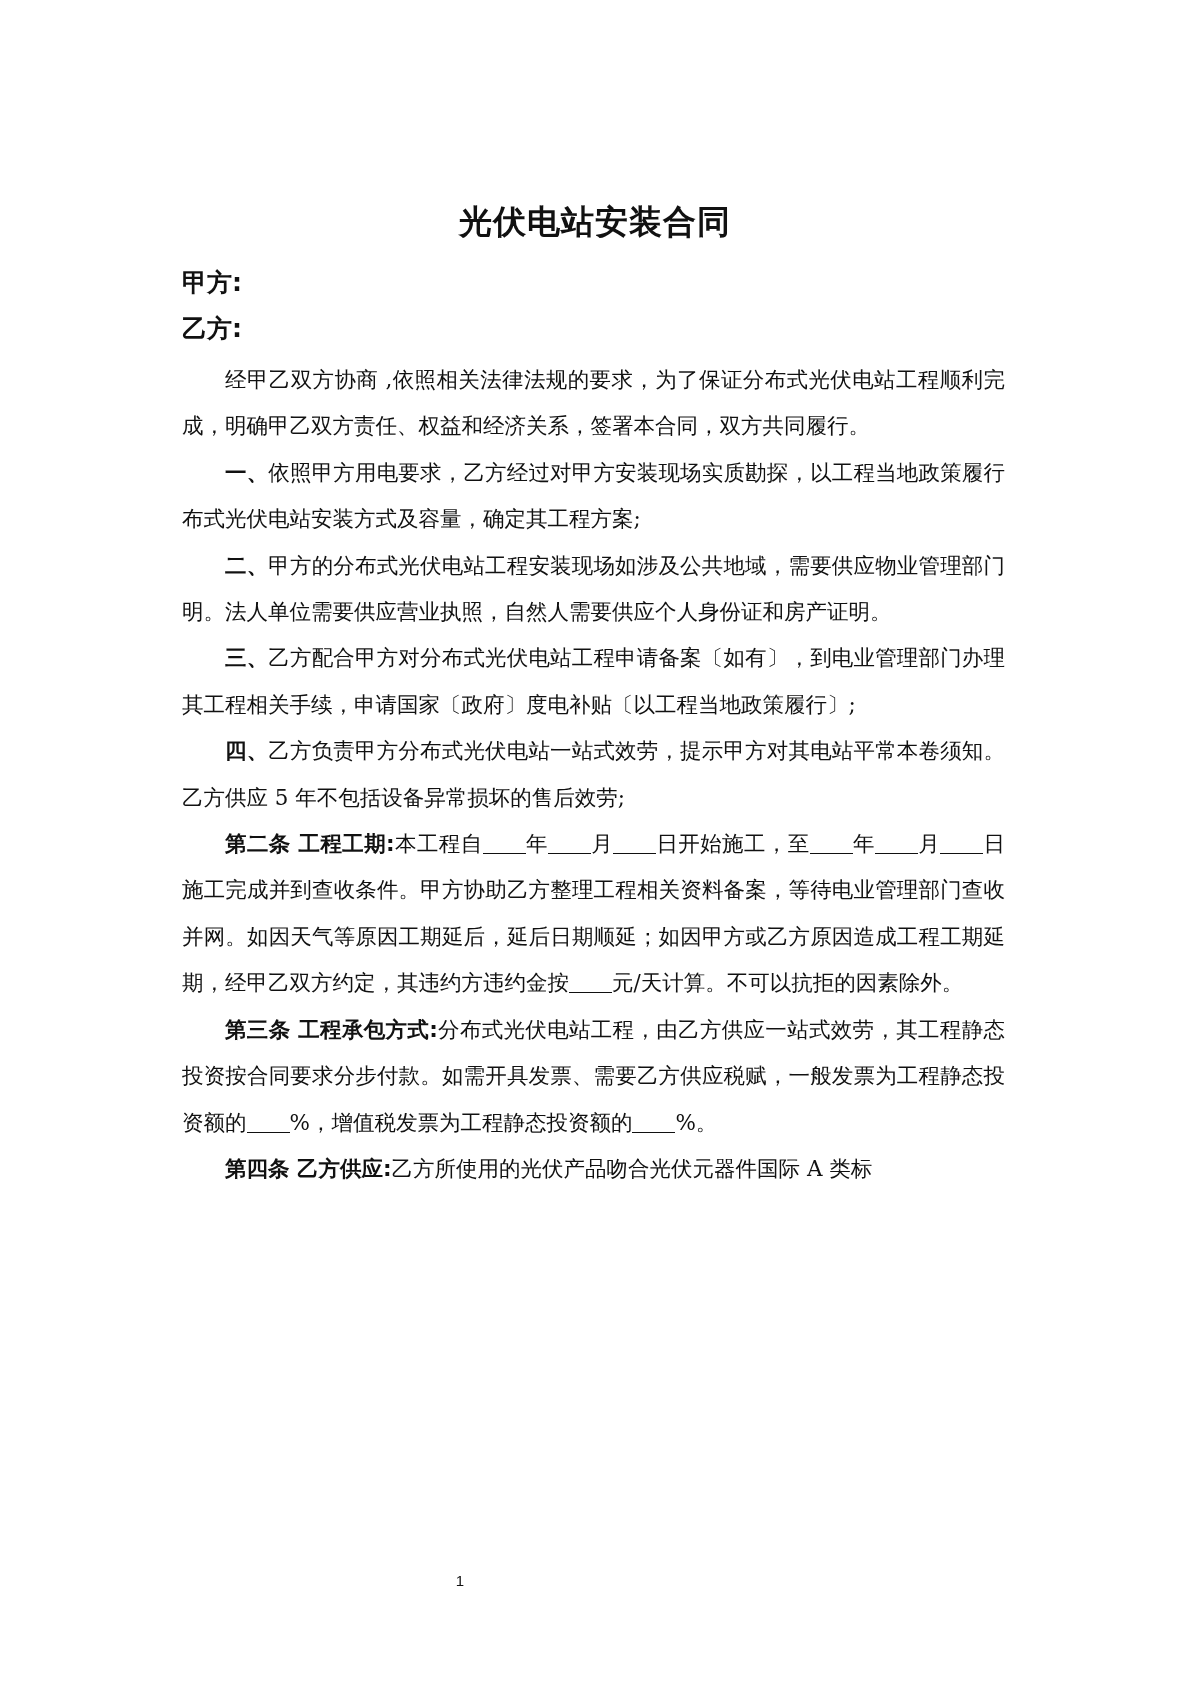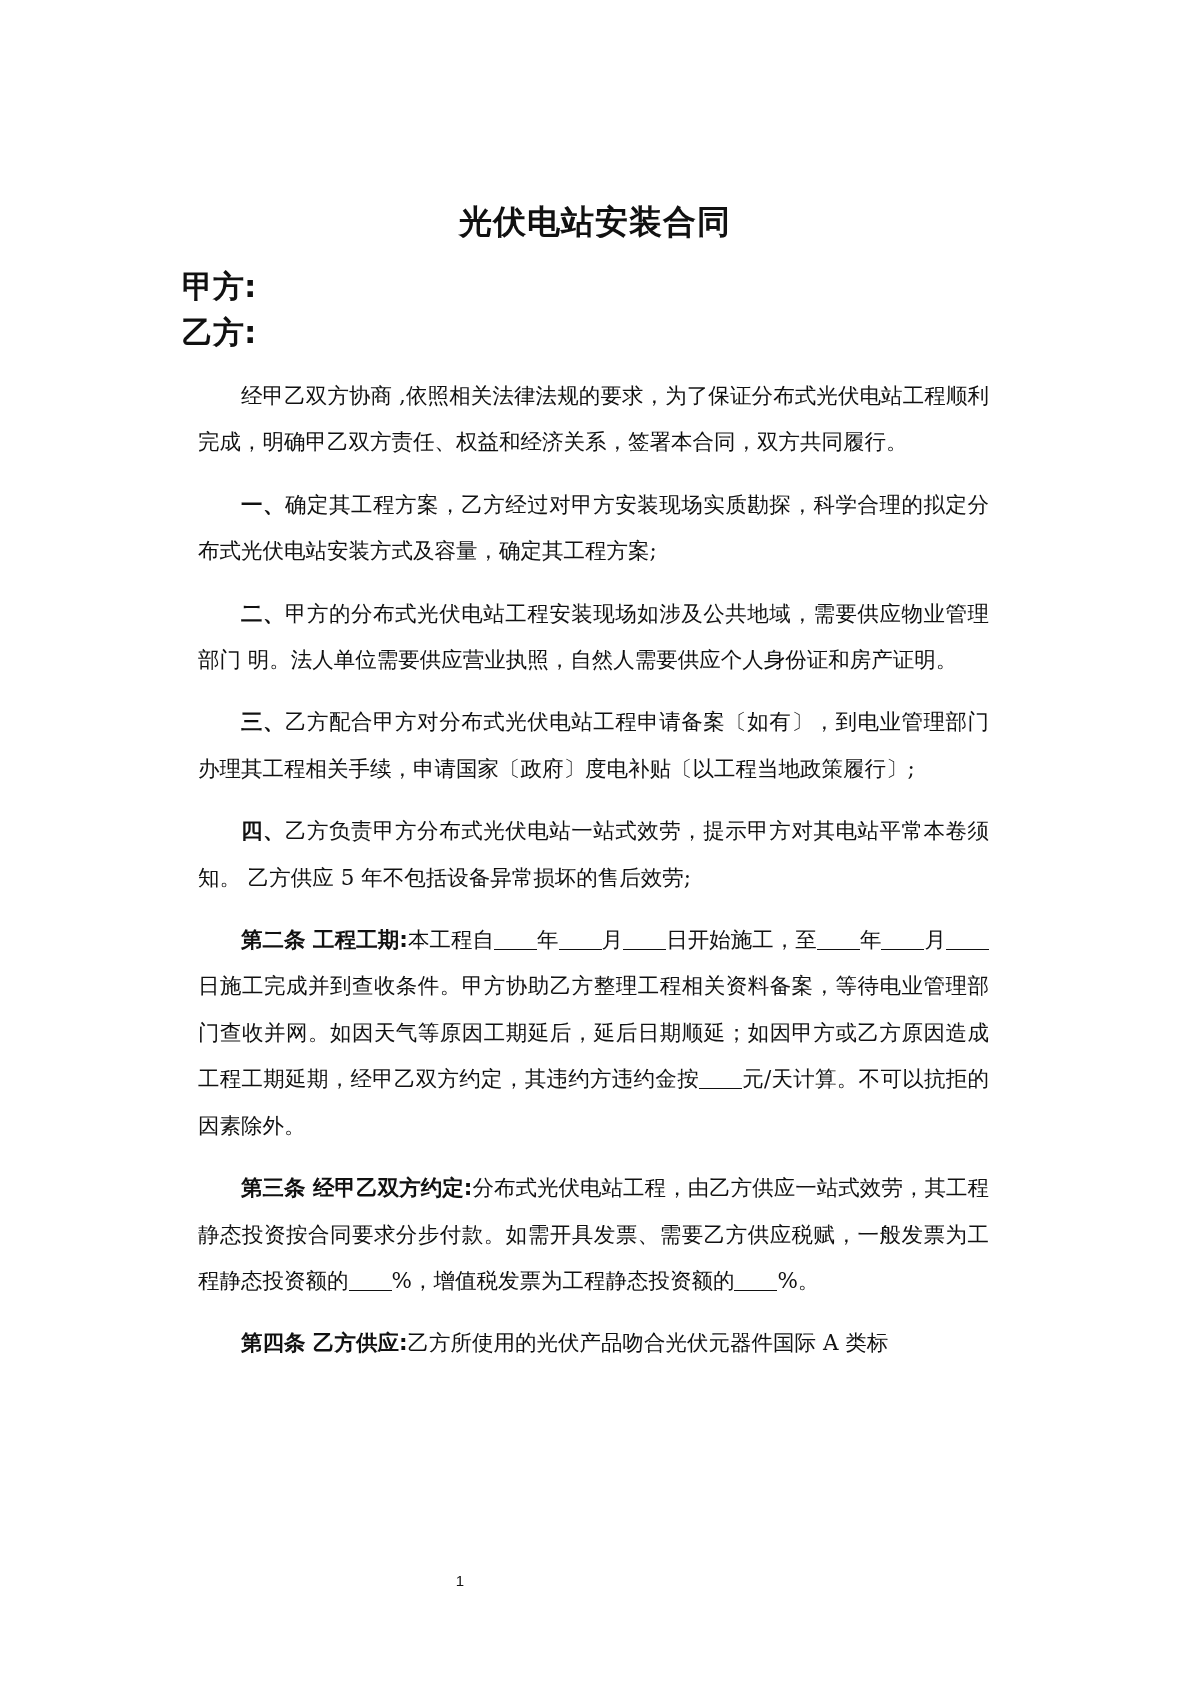--- a/index.html
+++ b/index.html
@@ -31,33 +31,33 @@
       font-family: "DejaVu Sans", "Liberation Sans", sans-serif;
       font-weight: bold;
       font-size: 33px;
       letter-spacing: 1px;
     }
     .party {
       position: absolute;
       left: 182px;
       font-family: "DejaVu Sans", "Liberation Sans", sans-serif;
       font-weight: bold;
-      font-size: 31px;
+      font-size: 25px;
     }
     .body {
       position: absolute;
       left: 182px;
       top: 345px;
       width: 823px;
       font-size: 21.5px;
       line-height: 46.4px;
       text-align: justify;
     }
     .para {
-      margin: 16px;
+      margin: 0;
       text-indent: 2em;
     }
     .b {
       font-weight: bold;
       font-family: "DejaVu Sans", "Liberation Sans", sans-serif;
     }
     .blank {
       display: inline-block;
       border-bottom: 1.5px solid #111;
       height: 1.05em;
@@ -82,31 +82,31 @@
   <div class="title">光伏电站安装合同</div>
 
   <div class="party" style="top:254px;">甲方:</div>
   <div class="party" style="top:300px;">乙方:</div>
 
   <div class="body">
 
     <p class="para">经甲乙双方协商 ,依照相关法律法规的要求，为了保证分布式光伏电站工程顺利完成，明确甲乙双方责任、权益和经济关系，签署本合同，双方共同履行。</p>
 
 
-    <p class="para"><span class="b">一、</span><span>确定其工程方案，乙方经过对甲方安装现场实质勘探，科学合理的拟定分  布式光伏电站安装方式及容量，确定其工程方案;</span></p>
+    <p class="para"><span class="b">一、</span><span>依照甲方用电要求，乙方经过对甲方安装现场实质勘探，以工程当地政策履行  布式光伏电站安装方式及容量，确定其工程方案;</span></p>
 
     <p class="para"><span class="b">二、</span><span>甲方的分布式光伏电站工程安装现场如涉及公共地域，需要供应物业管理部门  明。法人单位需要供应营业执照，自然人需要供应个人身份证和房产证明。</span></p>
 
     <p class="para"><span class="b">三、</span><span>乙方配合甲方对分布式光伏电站工程申请备案〔如有〕，到电业管理部门办理其工程相关手续，申请国家〔政府〕度电补贴〔以工程当地政策履行〕;</span></p>
 
     <p class="para"><span class="b">四、</span><span>乙方负责甲方分布式光伏电站一站式效劳，提示甲方对其电站平常本卷须知。  乙方供应 5 年不包括设备异常损坏的售后效劳;</span></p>
 
 
     <p class="para"><span class="b">第二条  工程工期:</span><span>本工程自</span><span class="blank"></span><span>年</span><span class="blank"></span><span>月</span><span class="blank"></span><span>日开始施工，至</span><span class="blank"></span><span>年</span><span class="blank"></span><span>月</span><span class="blank"></span><span>日施工完成并到查收条件。甲方协助乙方整理工程相关资料备案，等待电业管理部门查收并网。如因天气等原因工期延后，延后日期顺延；如因甲方或乙方原因造成工程工期延期，经甲乙双方约定，其违约方违约金按</span><span class="blank"></span><span>元/天计算。不可以抗拒的因素除外。</span></p>
 
-    <p class="para"><span class="b">第三条  经甲乙双方约定:</span><span>分布式光伏电站工程，由乙方供应一站式效劳，其工程静态投资按合同要求分步付款。如需开具发票、需要乙方供应税赋，一般发票为工程静态投资额的</span><span class="blank"></span><span>%，增值税发票为工程静态投资额的</span><span class="blank"></span><span>%。</span></p>
+    <p class="para"><span class="b">第三条  工程承包方式:</span><span>分布式光伏电站工程，由乙方供应一站式效劳，其工程静态投资按合同要求分步付款。如需开具发票、需要乙方供应税赋，一般发票为工程静态投资额的</span><span class="blank"></span><span>%，增值税发票为工程静态投资额的</span><span class="blank"></span><span>%。</span></p>
 
     <p class="para"><span class="b">第四条  乙方供应:</span><span>乙方所使用的光伏产品吻合光伏元器件国际 A 类标</span></p>
 
   </div>
 
   <div class="page-number">1</div>
 </div>
 
 </body></html>

